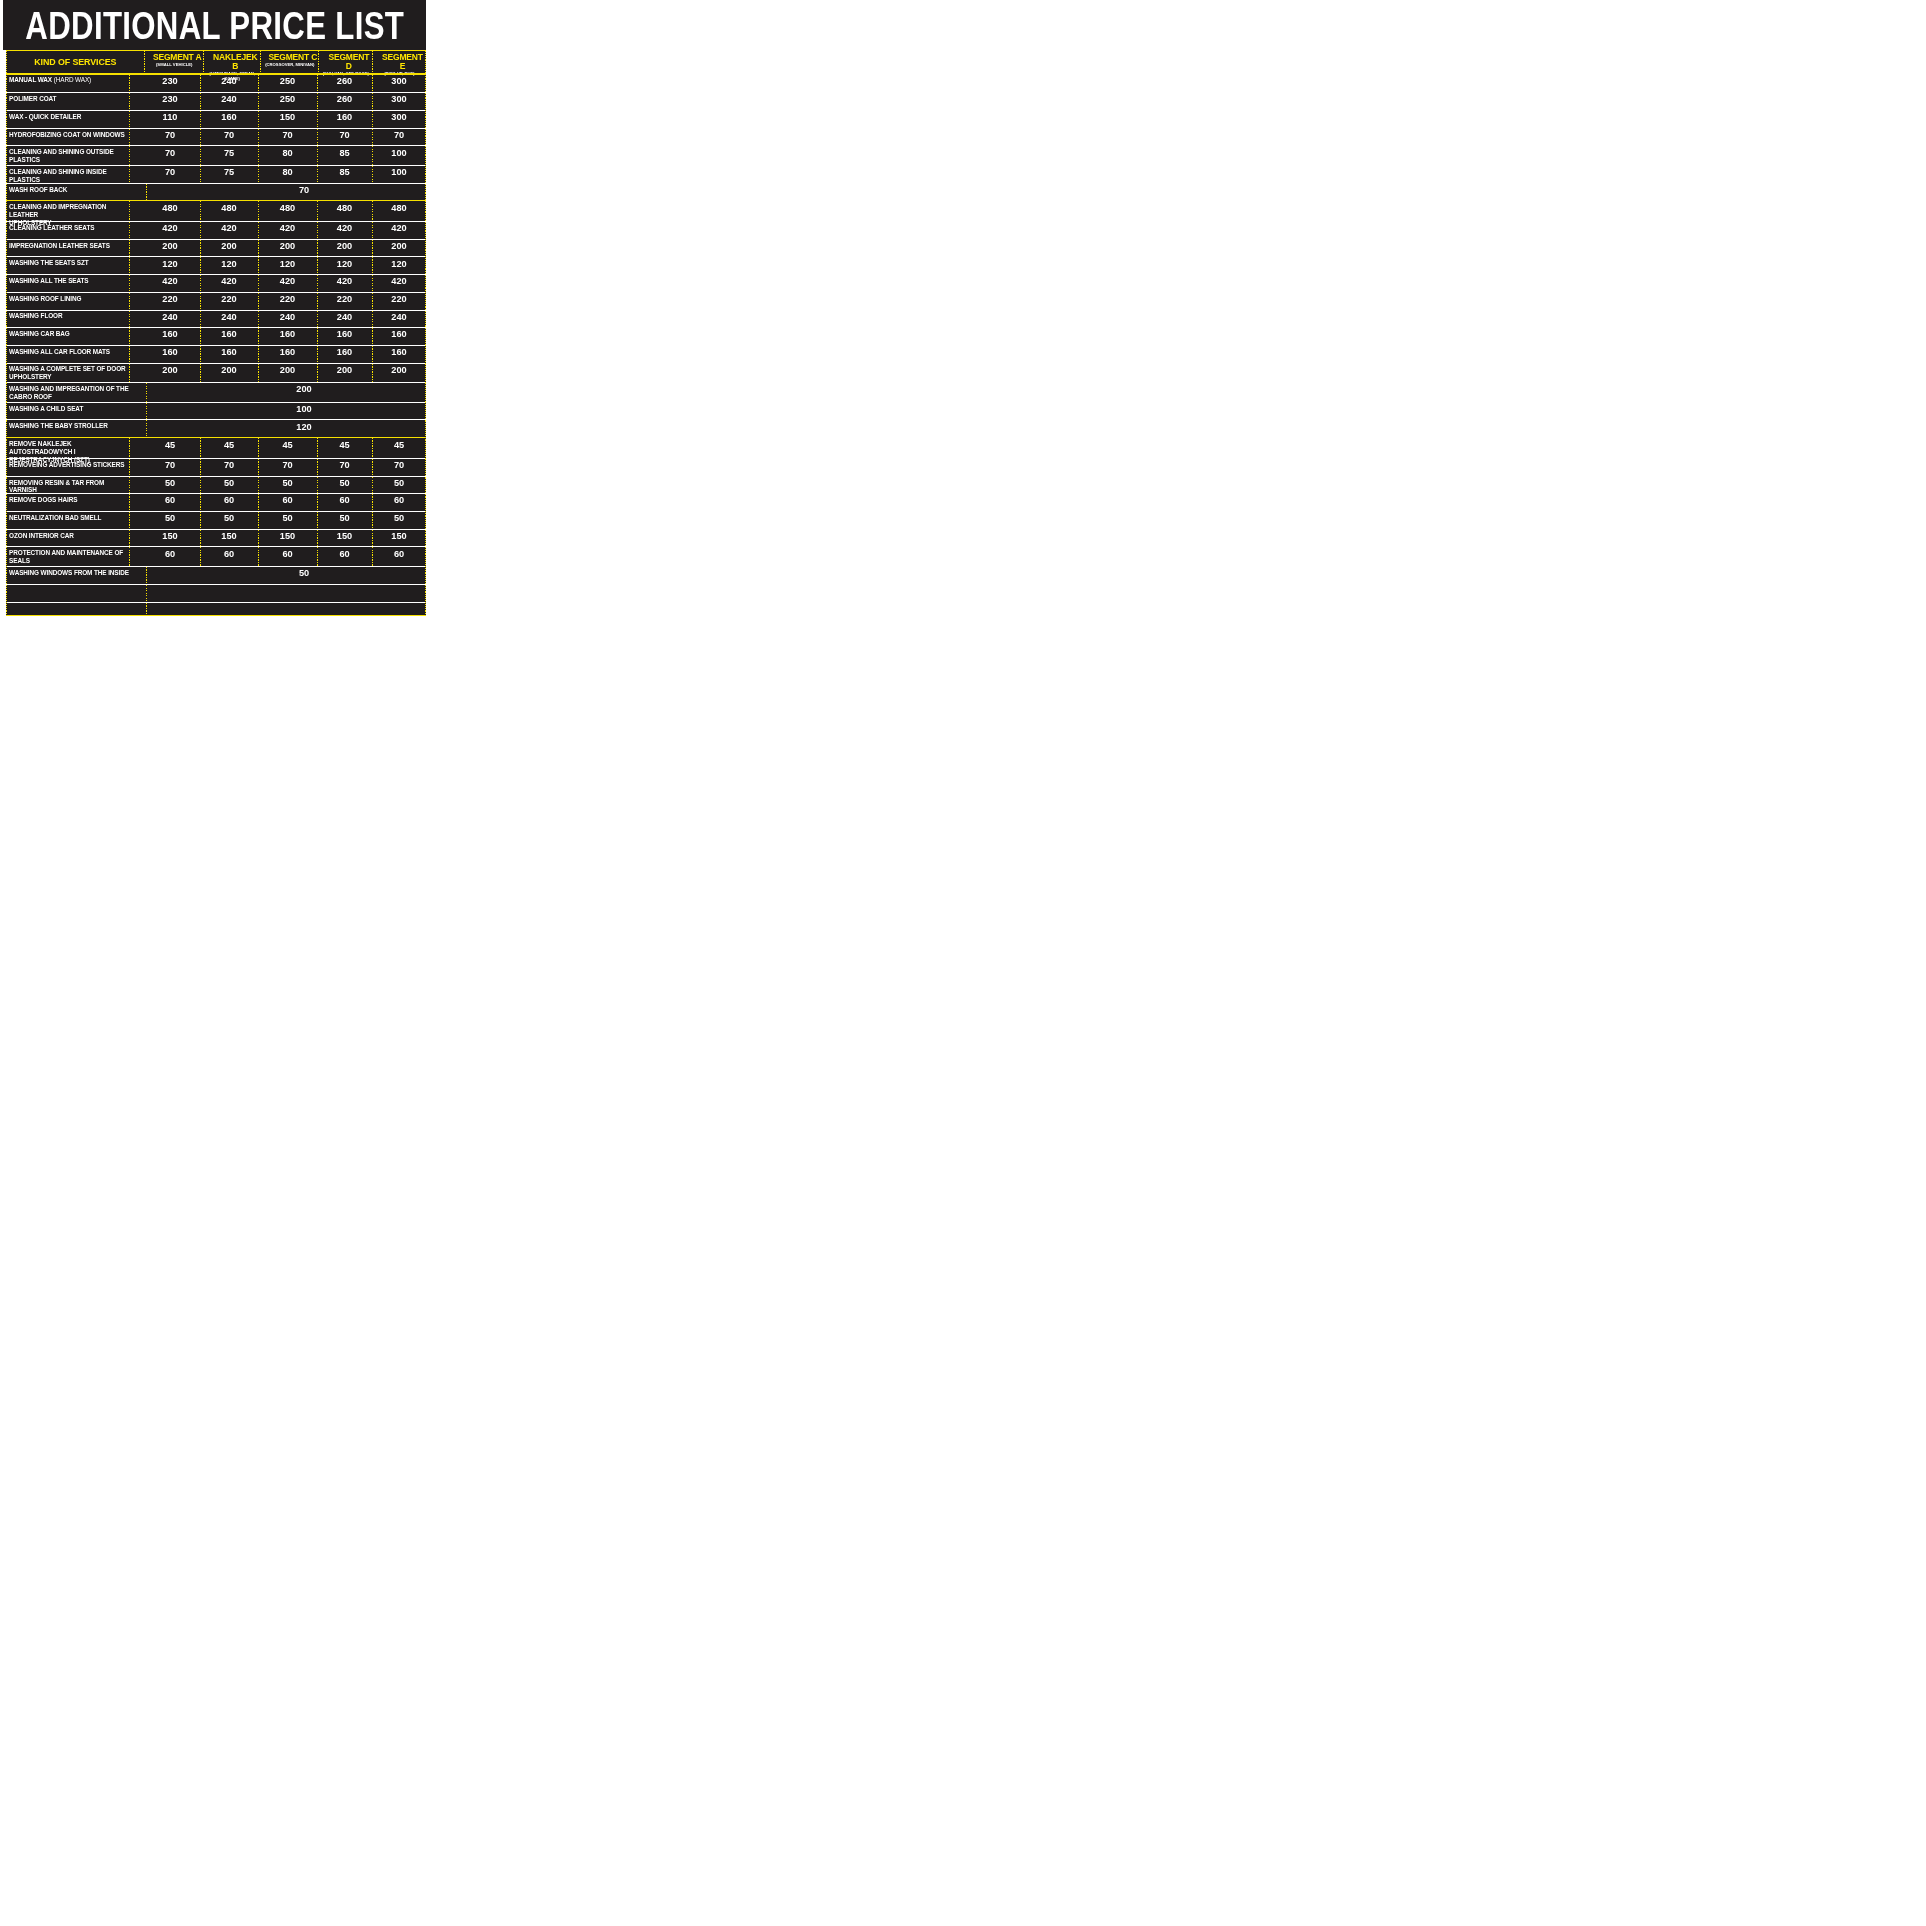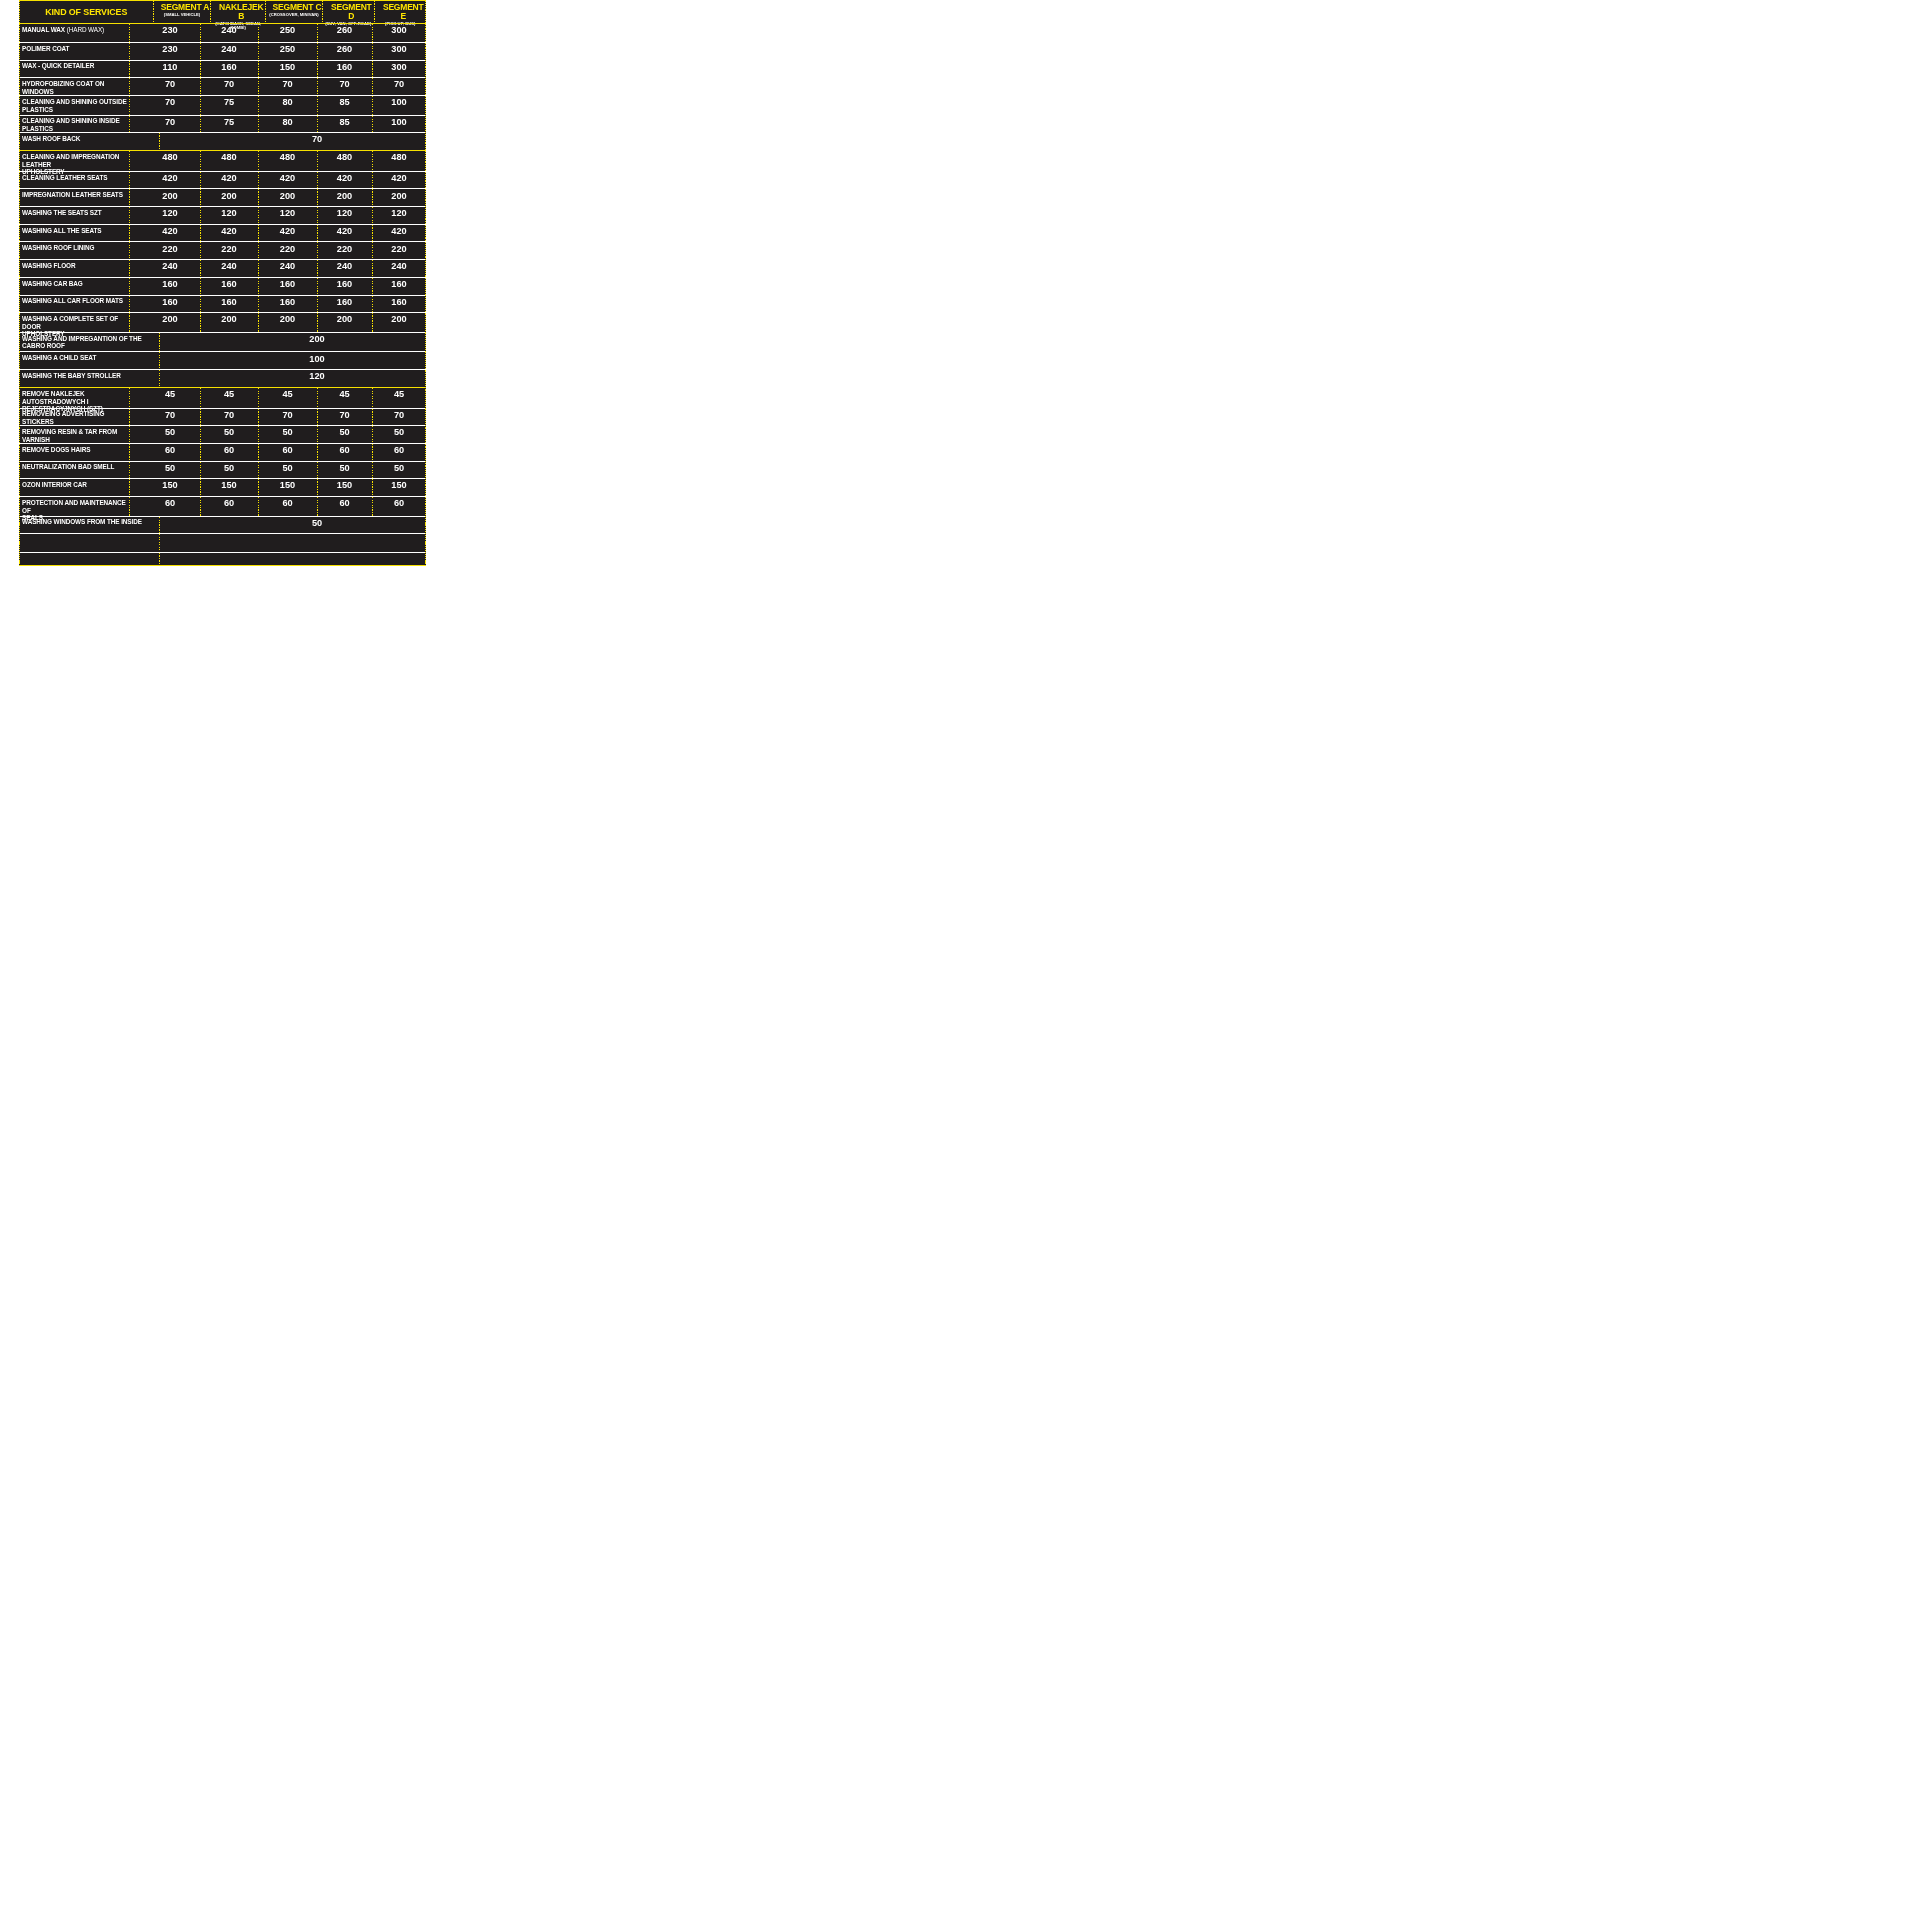--- a/index.html
+++ b/index.html
@@ -9,21 +9,21 @@
     --wt:#ffffff;
   }
   html,body{margin:0;padding:0;background:#ffffff;}
   .page{width:426px;background:#ffffff;font-family:"Liberation Sans","DejaVu Sans",sans-serif;position:relative;padding-bottom:0.8px;}
 
   
   .title-block{margin:0.4px 0 0 2.7px;background:var(--bg);height:50px;display:flex;align-items:center;justify-content:center;overflow:hidden;}
   .title{color:var(--wt);font-weight:700;font-size:39px;line-height:1;white-space:nowrap;transform:scaleX(0.8);letter-spacing:0.4px;}
 
   
-  .table{margin-left:19px;background:var(--bg);border-top:1.2px solid var(--ly);border-bottom:1.5px solid var(--ly);position:relative;}
+  .table{margin-left:6px;background:var(--bg);border-top:1.2px solid var(--ly);border-bottom:1.5px solid var(--ly);position:relative;}
   .table::before,.table::after{content:'';position:absolute;top:0;bottom:0;width:1px;z-index:6;
     background:repeating-linear-gradient(to bottom,var(--ly) 0 1px,transparent 1px 1.9px);}
   .table::before{left:0;}
   .table::after{right:0;}
 
   .ysep{height:1.2px;background:var(--ly);position:relative;z-index:4;}
 
   
   .hrow{display:flex;height:22px;box-sizing:border-box;}
   .hsvc{width:141px;box-sizing:border-box;display:flex;align-items:center;justify-content:center;
@@ -57,20 +57,23 @@
   .vcell{box-sizing:border-box;position:relative;text-align:center;color:var(--wt);
          font-weight:700;font-size:9.2px;padding-top:1.2px;}
   .vals.spanrow .spantext{position:absolute;left:147px;top:1.2px;transform:translateX(-50%);
          color:var(--wt);font-weight:700;font-size:9.2px;}
 </style>
 </head>
 <body>
 
 <div class="page">
 
+  <div class="title-block">
+    <div class="title">ADDITIONAL PRICE LIST</div>
+  </div>
 
   <div class="table">
 
     <div class="hrow">
       <div class="hsvc">KIND OF SERVICES</div>
       <div class="hseg c1">
         <div class="hseg-label">SEGMENT A</div>
         <div class="hseg-sub">(SMALL VEHICLE)</div>
       </div>
       <div class="hseg c2">

